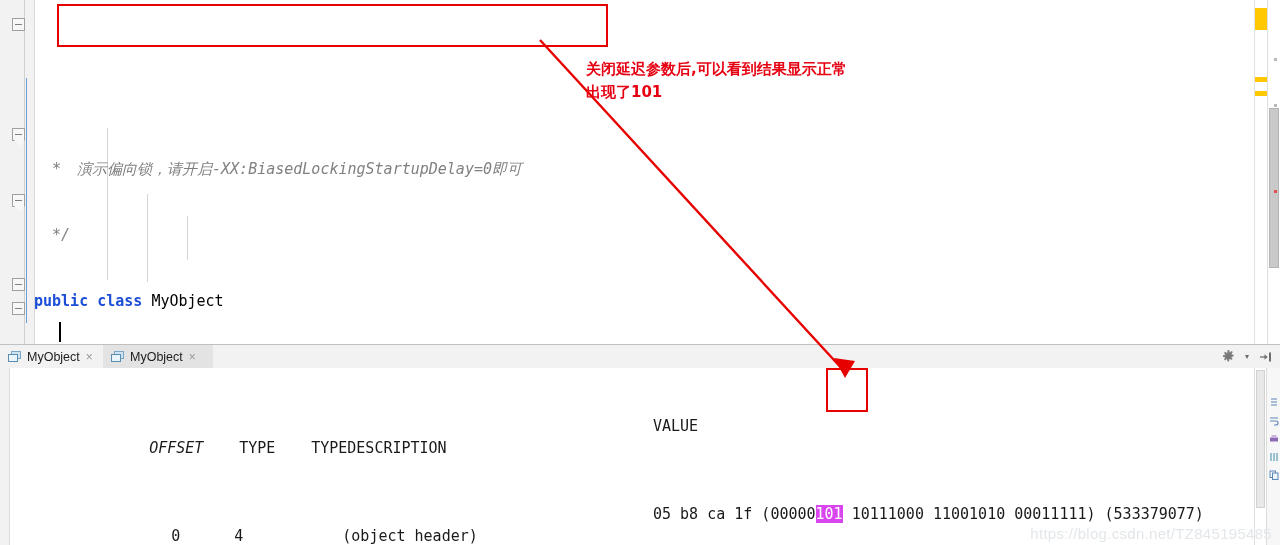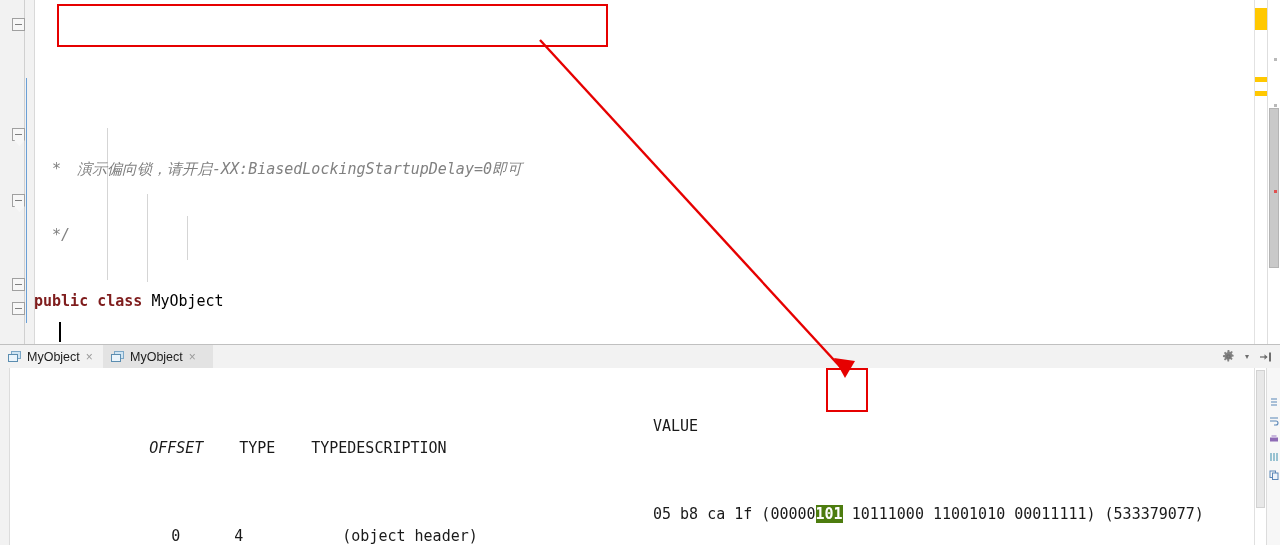--- a/index.html
+++ b/index.html
@@ -87,21 +87,21 @@
     width: 1216px; height: 344px;
     font-family: "DejaVu Sans Mono", monospace;
     font-size: 15px;
     line-height: 22px;
     color: #000000;
     white-space: pre;
     padding-top: 4px;
     box-sizing: border-box;
   }
   .cl { height: 22px; padding-left: 18px; position: relative; }
-  .kw   { color: #7f1d1d; font-weight: bold; }
+  .kw   { color: #1d4ed8; font-weight: bold; }
   .cmt  { color: #808080; font-style: italic; }
 
   
   .iguide {
     position: absolute;
     width: 1px;
     background: #d5d5d5;
   }
 
   
@@ -392,21 +392,21 @@
       <div id="console-left-strip"></div>
 
       <div id="console-text">
         <div class="ct-row">
           <span style="display:inline-block;width:103px;text-align:right;font-style:italic;">OFFSET</span><span style="display:inline-block;width:72px;text-align:right;">TYPE</span><span style="display:inline-block;width:72px;text-align:right;">TYPE</span><span>DESCRIPTION</span>
           <span class="ct-val">VALUE</span>
         </div>
 
         <div class="ct-row">
           <span style="display:inline-block;width:80px;text-align:right;">0</span><span style="display:inline-block;width:63px;text-align:right;">4</span><span style="display:inline-block;width:99px;"></span><span>(object header)</span>
-          <span class="ct-val"><span>05 b8 ca 1f (00000</span><span style="background:#4d7c0f;color:#ffffff;font-weight:bold;">101</span><span> 10111000 11001010 00011111) (533379077)</span></span>
+          <span class="ct-val"><span>05 b8 ca 1f (00000</span><span style="background:#d946ef;color:#ffffff;">101</span><span> 10111000 11001010 00011111) (533379077)</span></span>
         </div>
 
         
 
         
 
         
 
         
         
@@ -439,23 +439,26 @@
         </div>
         <div class="rt-ico">
           <svg width="10" height="10" viewBox="0 0 10 10">
               <rect x="1" y="1" width="5.5" height="6.5" fill="none" stroke="#5b87b8" stroke-width="1"></rect>
               <rect x="3.5" y="3" width="5.5" height="6.5" fill="#eef4fa" stroke="#5b87b8" stroke-width="1"></rect>
             </svg>
         </div>
       </div>
     </div>
 
+    <div id="watermark">https://blog.csdn.net/TZ845195485</div>
   </div>
 
   <div id="anno-box"></div>
   <div id="anno-target"></div>
+  <div id="anno-text">关闭延迟参数后,可以看到结果显示正常
+出现了101</div>
 
   <svg id="anno-arrow" viewBox="0 0 1280 545">
     <line x1="540" y1="40" x2="845" y2="372" stroke="#e60000" stroke-width="2.4"></line>
     <polygon points="845,378 834,358 855,361" fill="#e60000"></polygon>
   </svg>
 
 </div>
 
 </body></html>

